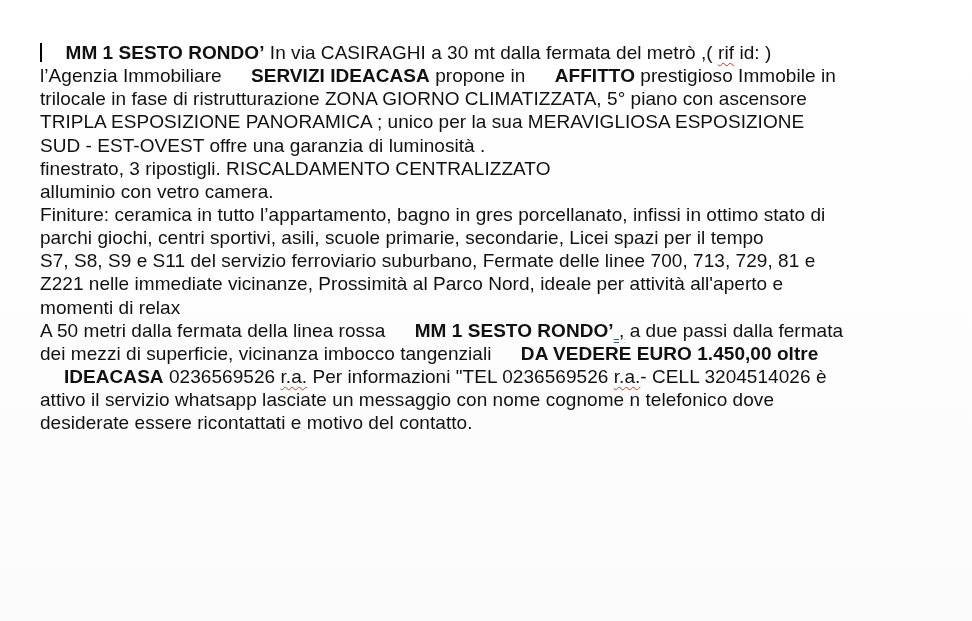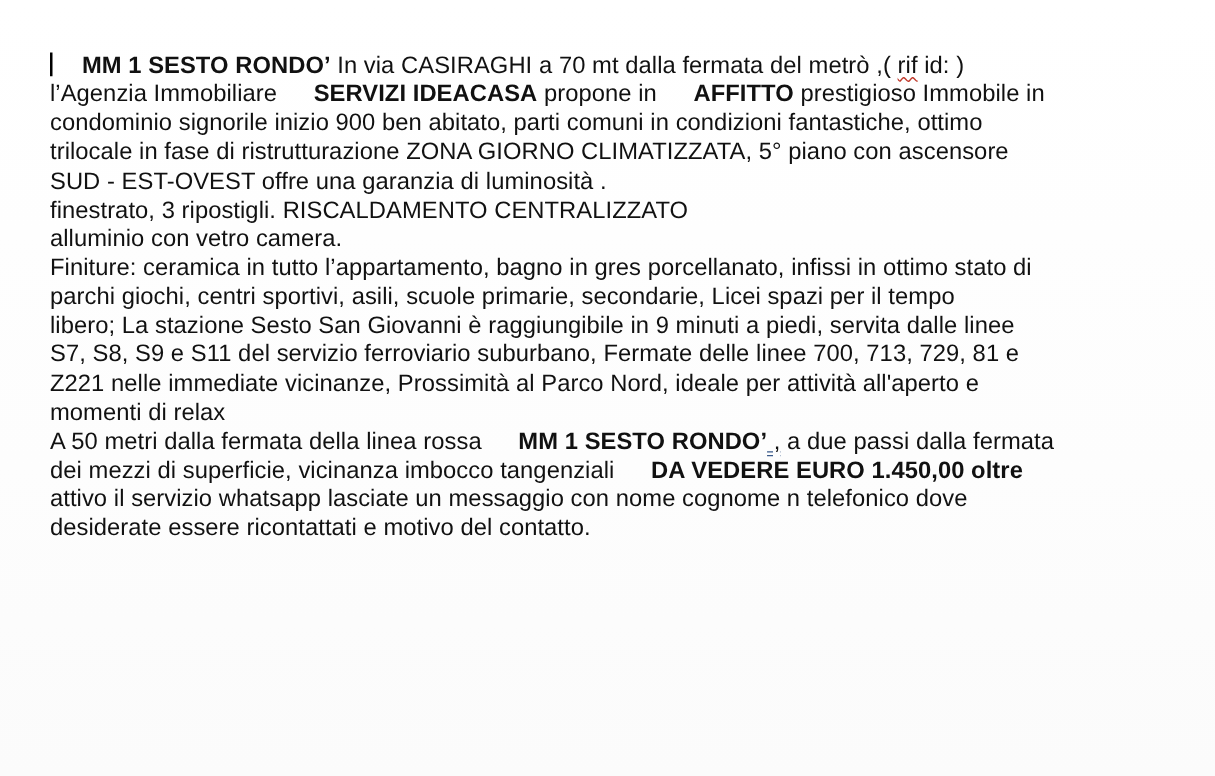--- a/index.html
+++ b/index.html
@@ -31,31 +31,31 @@
   .caret {
     display: inline-block; width: 1.5px; height: 19px; background: #000;
     vertical-align: -3px; margin-right: 0px;
   }
 </style>
 </head>
 <body>
 
 <div class="page">
   <div class="doc" id="doc">
-      <span class="line"><span class="caret"></span><span class="b">MM 1 SESTO RONDO’</span><span class="u">  In</span><span> via </span><span class="u">CASIRAGHI  a</span><span> 70 mt dalla fermata del </span><span class="u">metrò ,</span><span>( </span><span class="sq">rif</span><span> </span><span class="u">id:  )</span></span>
+      <span class="line"><span class="caret"></span><span class="b">MM 1 SESTO RONDO’</span><span class="u">  In</span><span> via </span><span class="u">CASIRAGHI  a</span><span> 30 mt dalla fermata del </span><span class="u">metrò ,</span><span>( </span><span class="sq">rif</span><span> </span><span class="u">id:  )</span></span>
       <span class="line"><span>l’Agenzia Immobiliare </span><span class="b">SERVIZI IDEACASA</span><span> propone in </span><span class="b">AFFITTO</span><span> prestigioso Immobile in</span></span>
-      <span class="line"><span>condominio signorile inizio 900 ben abitato, parti comuni in condizioni fantastiche, ottimo</span></span>
       <span class="line"><span>trilocale in fase di ristrutturazione ZONA </span><span class="u">GIORNO  CLIMATIZZATA</span><span>, 5° piano con ascensore</span></span>
+      <span class="line"><span>TRIPLA ESPOSIZIONE </span><span class="u">PANORAMICA ;</span><span> unico per la sua MERAVIGLIOSA ESPOSIZIONE</span></span>
       <span class="line"><span>SUD - EST-OVEST </span><span class="u">offre  una</span><span> garanzia di </span><span class="u">luminosità .</span></span>
       <span class="line"><span>finestrato, 3 ripostigli. RISCALDAMENTO CENTRALIZZATO</span></span>
       <span class="line"><span>alluminio </span><span class="u">con  vetro</span><span> camera.</span></span>
       <span class="line"><span>Finiture: ceramica in tutto l’appartamento, bagno in gres porcellanato, infissi in ottimo stato di</span></span>
       <span class="line"><span>parchi giochi, centri sportivi, asili, scuole primarie, secondarie, Licei spazi per il tempo</span></span>
-      <span class="line"><span class="u">libero;  La</span><span> stazione Sesto San Giovanni è raggiungibile in 9 minuti a piedi, servita dalle linee</span></span>
       <span class="line"><span>S7, S8, S9 e S11 del servizio ferroviario suburbano, Fermate delle linee 700, 713, 729, 81 e</span></span>
       <span class="line"><span>Z221 nelle immediate vicinanze, Prossimità al Parco Nord, ideale per attività all'aperto e</span></span>
       <span class="line"><span>momenti di relax</span></span>
       <span class="line"><span>A 50 metri dalla fermata della linea rossa </span><span class="b">MM 1 SESTO RONDO’</span><span class="u2">  ,</span><span> a due passi dalla fermata</span></span>
       <span class="line"><span>dei mezzi di superficie, vicinanza imbocco tangenziali </span><span class="b">DA VEDERE EURO 1.450,00 oltre</span></span>
+      <span class="line"><span class="b">IDEACASA</span><span> 0236569526 </span><span class="sq">r.a.</span><span> Per informazioni "TEL 0236569526 </span><span class="sq">r.a.</span><span>- CELL 3204514026 è</span></span>
       <span class="line"><span>attivo il servizio whatsapp lasciate un messaggio con nome cognome n telefonico dove</span></span>
       <span class="line"><span>desiderate essere ricontattati e motivo del contatto.</span></span>
     </div>
 </div>
 
 </body></html>

